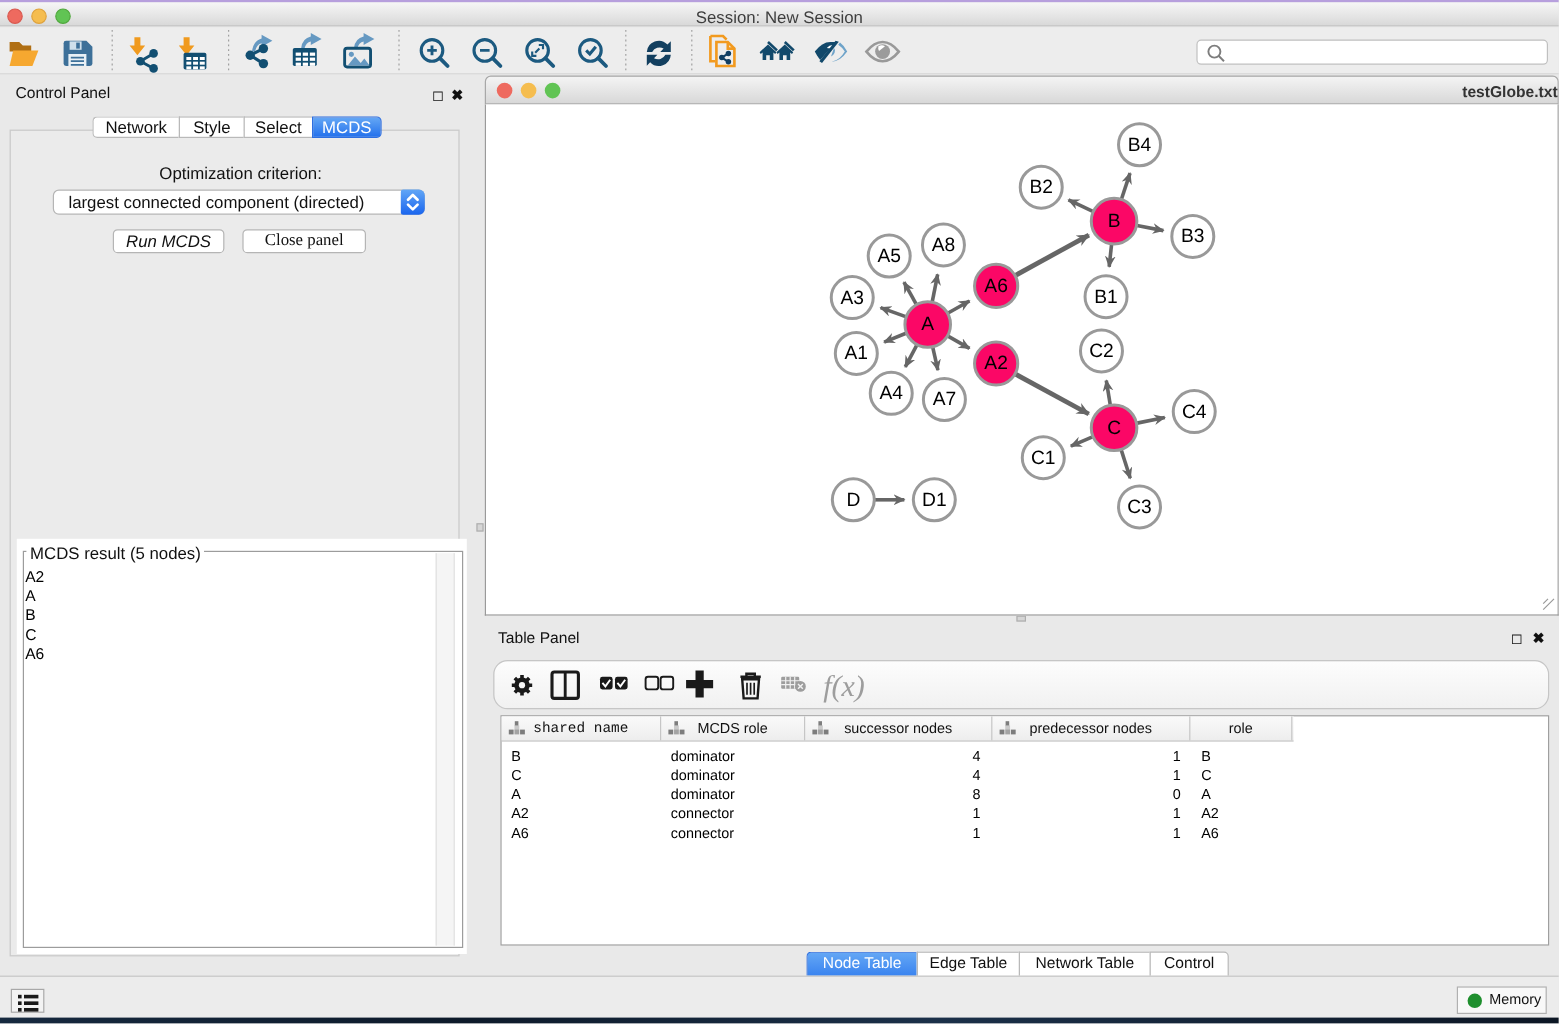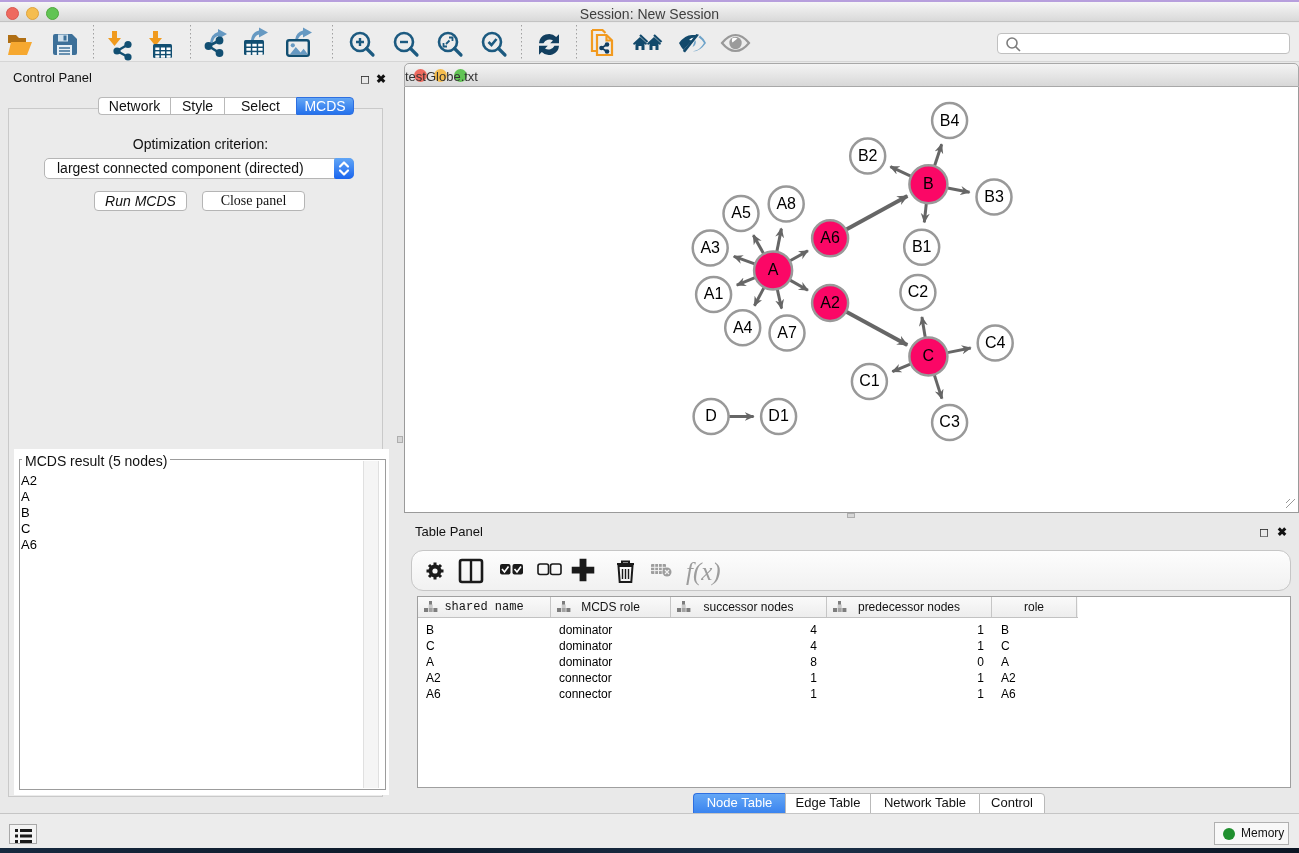--- a/index.html
+++ b/index.html
@@ -15,21 +15,21 @@
 #titlebar .t3{left:46px;background:#61c454;border:0.5px solid #51a83e;}
 #title-text{left:0;top:4px;width:1299px;text-align:center;font-size:14px;color:#3e3e3e;}
 
 #toolbar{left:0;top:23px;width:1299px;height:39px;background:#ededed;border-bottom:1px solid #d6d6d6;}
 #searchbox{left:997px;top:33px;width:293px;height:21px;background:#fff;border:1px solid #c0c0c0;border-radius:4px;}
 
 #cp-title{left:13px;top:70px;font-size:13px;color:#111;}
 .winbtns{position:absolute;font-size:12px;color:#111;}
 #cp-inner{left:8px;top:108px;width:375px;height:689px;background:#ebebeb;border:1px solid #c9c9c9;}
 
-.tabrow{position:absolute;display:flex;margin-left:21px;}
+.tabrow{position:absolute;display:flex;}
 #cp-tabs{left:77px;top:97px;}
 .tab{height:18px;line-height:17px;background:#fff;border:1px solid #b9b9b9;border-right:none;font-size:14px;color:#111;text-align:center;}
 .tab.first{border-radius:4px 0 0 4px;}
 .tab.last{border-radius:0 4px 4px 0;border-right:1px solid #2e6fe0;}
 .tab.sel{background:linear-gradient(#64a7f5,#2471ec);color:#fff;border-color:#2e6fe0;}
 #opt-label{left:14px;top:136px;width:373px;text-align:center;font-size:14px;color:#111;}
 #dropdown{left:44px;top:158px;width:310px;height:21px;background:#fff;border:1px solid #b5b5b5;border-radius:5px;font-size:14px;line-height:19px;padding-left:12px;color:#111;}
 #dd-step{left:334px;top:158px;width:20px;height:21px;border-radius:2px 5px 5px 2px;background:linear-gradient(#61a6f6,#1a65ee);}
 .btn{position:absolute;height:20px;background:#fff;border:1px solid #b5b5b5;border-radius:4px;font-size:14px;line-height:18px;text-align:center;color:#111;}
 #btn-run{left:94px;top:191px;width:93px;font-style:italic;}
@@ -39,21 +39,21 @@
 #mcds-border{left:19px;top:459px;width:367px;height:331px;border:1px solid #9c9c9c;}
 #mcds-title{left:22px;top:453px;background:#fff;padding:0 3px;font-size:14px;color:#111;}
 #mcds-list{left:21px;top:473px;font-size:13px;line-height:16px;color:#000;}
 #mcds-scroll{left:363px;top:461px;width:16px;height:327px;background:#f5f5f5;border-left:1px solid #e0e0e0;border-right:1px solid #e0e0e0;}
 
 #net-win{left:404px;top:63px;width:895px;height:450px;}
 #net-title{position:absolute;left:0;top:0;width:100%;height:24px;background:linear-gradient(#f4f4f4,#d8d8d8);border:1px solid #a8a8a8;border-radius:5px 5px 0 0;}
 #net-title .t1{left:9px;background:#ee6a5f;top:5px;}
 #net-title .t2{left:29px;background:#f5bd4f;top:5px;}
 #net-title .t3{left:49px;background:#61c454;top:5px;}
-#net-title-text{position:absolute;width:100%;top:5px;text-align:left;font-size:13px;font-weight:normal;color:#333;}
+#net-title-text{position:absolute;width:100%;top:5px;text-align:right;font-size:13px;font-weight:bold;color:#333;}
 #net-canvas{position:absolute;left:0;top:24px;width:895px;height:426px;background:#fff;border:1px solid #9a9a9a;border-top:none;}
 
 #tp-title{left:415px;top:524px;font-size:13px;color:#111;}
 #tp-toolbar{left:411px;top:550px;width:880px;height:41px;background:linear-gradient(#fdfdfd,#f1f1f1);border:1px solid #c6c6c6;border-radius:12px;}
 #tp-table{left:417px;top:596px;width:874px;height:192px;background:#fff;border:1px solid #9f9f9f;}
 #tp-header{position:absolute;left:0;top:0;width:660px;height:21px;background:linear-gradient(#fafafa,#ededed);border-bottom:1px solid #c2c2c2;display:flex;font-size:12px;color:#111;}
 .hcol{position:relative;border-right:1px solid #c6c6c6;text-align:center;line-height:20px;}
 .sorti{position:absolute;left:6px;top:4px;width:13px;height:12px;}
 .sorti:before{content:"";position:absolute;left:4.5px;top:0;width:3.5px;height:3.5px;background:#7d7d7d;}
 .sorti:after{content:"";position:absolute;left:0;top:7px;width:3.5px;height:3.5px;background:#7d7d7d;box-shadow:4.7px 0 #a3a3a3,9.4px 0 #7d7d7d,4.7px -3.5px #c9c9c9;}
@@ -232,21 +232,21 @@
     </svg>
   </div>
 
 <div class="abs" id="cp-title">Control Panel</div>
 <div class="abs winbtns" style="left:360px;top:72px;">◻</div>
 <div class="abs winbtns" style="left:376px;top:72px;"><b>✖</b></div>
 <div class="abs" id="cp-inner"></div>
 <div class="abs tabrow" id="cp-tabs">
   <div class="tab first" style="width:72px;">Network</div>
     <div class="tab" style="width:54px;">Style</div>
-    <div class="tab" style="width:72px;">Select</div>
+    <div class="tab" style="width:57px;">Select</div>
     <div class="tab sel last" style="width:58px;">MCDS</div>
 </div>
 <div class="abs" id="opt-label">Optimization criterion:</div>
 <div class="abs" id="dropdown">largest connected component (directed)</div>
 <div class="abs" id="dd-step">
     <svg width="20" height="21">
       <g stroke="#fff" stroke-width="2.2" fill="none" stroke-linecap="round" stroke-linejoin="round">
         <path d="M6 8.5 L10 4.5 L14 8.5"></path>
         <path d="M6 12.5 L10 16.5 L14 12.5"></path>
       </g>

